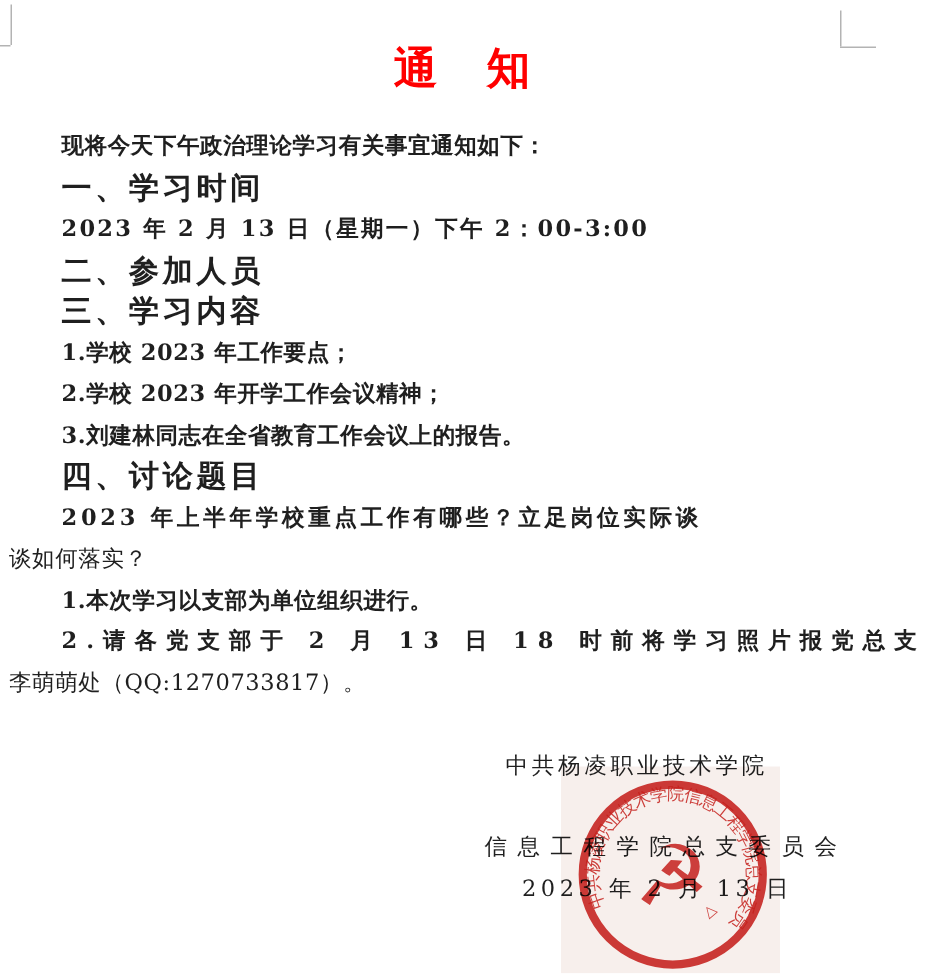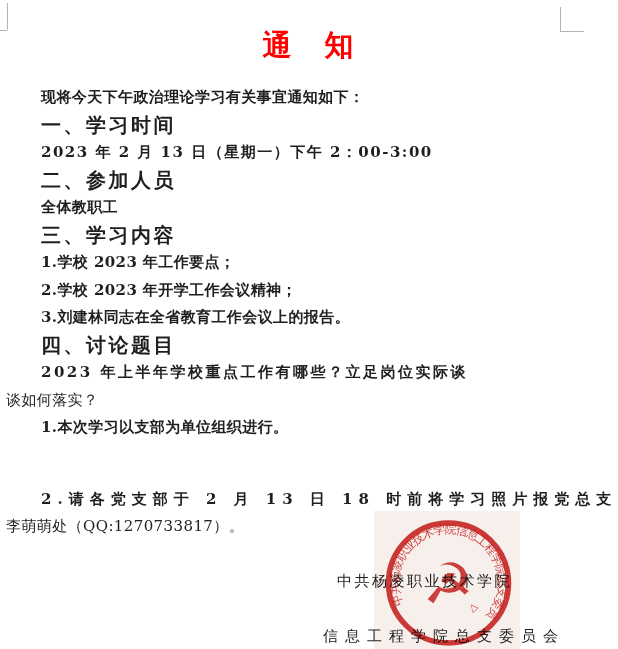--- a/index.html
+++ b/index.html
@@ -36,21 +36,21 @@
   }
   .ind{padding-left:35px;font-weight:bold;}
   .hd{
     font-family:"DejaVu Sans", sans-serif;
     font-weight:bold;
     font-size:20px;
     letter-spacing:2.5px;
   }
   .ls1{letter-spacing:1.5px;}
   .ls2{letter-spacing:2.5px;}
-  .ls6{letter-spacing:6px;margin-top:44px;}
+  .ls6{letter-spacing:6px;}
   .sig1{padding-left:331px;letter-spacing:2.5px;}
   .sig2{padding-left:317px;letter-spacing:7px;margin-top:27px;}
   .sig3{padding-left:342px;letter-spacing:3px;}
   .stamp{
     position:absolute;
     left:374px;top:511px;
     width:146px;height:138px;
     background:rgba(238,219,213,0.45);
     mix-blend-mode:multiply;
   }
@@ -66,21 +66,20 @@
   <div class="mark" style="left:560px;top:7px;width:1px;height:24px;"></div>
   <div class="mark" style="left:560px;top:31px;width:24px;height:1px;"></div>
 
   <div class="title">通　知</div>
 
   <div class="doc">
     <div class="ln ind">现将今天下午政治理论学习有关事宜通知如下：</div>
     <div class="ln ind hd">一、学习时间</div>
     <div class="ln ind ls1">2023 年 2 月 13 日（星期一）下午 2：00-3:00</div>
     <div class="ln ind hd">二、参加人员</div>
-    <div class="ln ind">全体教职工</div>
     <div class="ln ind hd">三、学习内容</div>
     <div class="ln ind">1.学校 2023 年工作要点；</div>
     <div class="ln ind">2.学校 2023 年开学工作会议精神；</div>
     <div class="ln ind">3.刘建林同志在全省教育工作会议上的报告。</div>
     <div class="ln ind hd">四、讨论题目</div>
     <div class="ln ind ls2">2023 年上半年学校重点工作有哪些？立足岗位实际谈</div>
     <div class="ln">谈如何落实？</div>
     <div class="ln ind">1.本次学习以支部为单位组织进行。</div>
     <div class="ln ind ls6">2.请各党支部于 2 月 13 日 18 时前将学习照片报党总支</div>
     <div class="ln">李萌萌处（QQ:1270733817）。</div>

